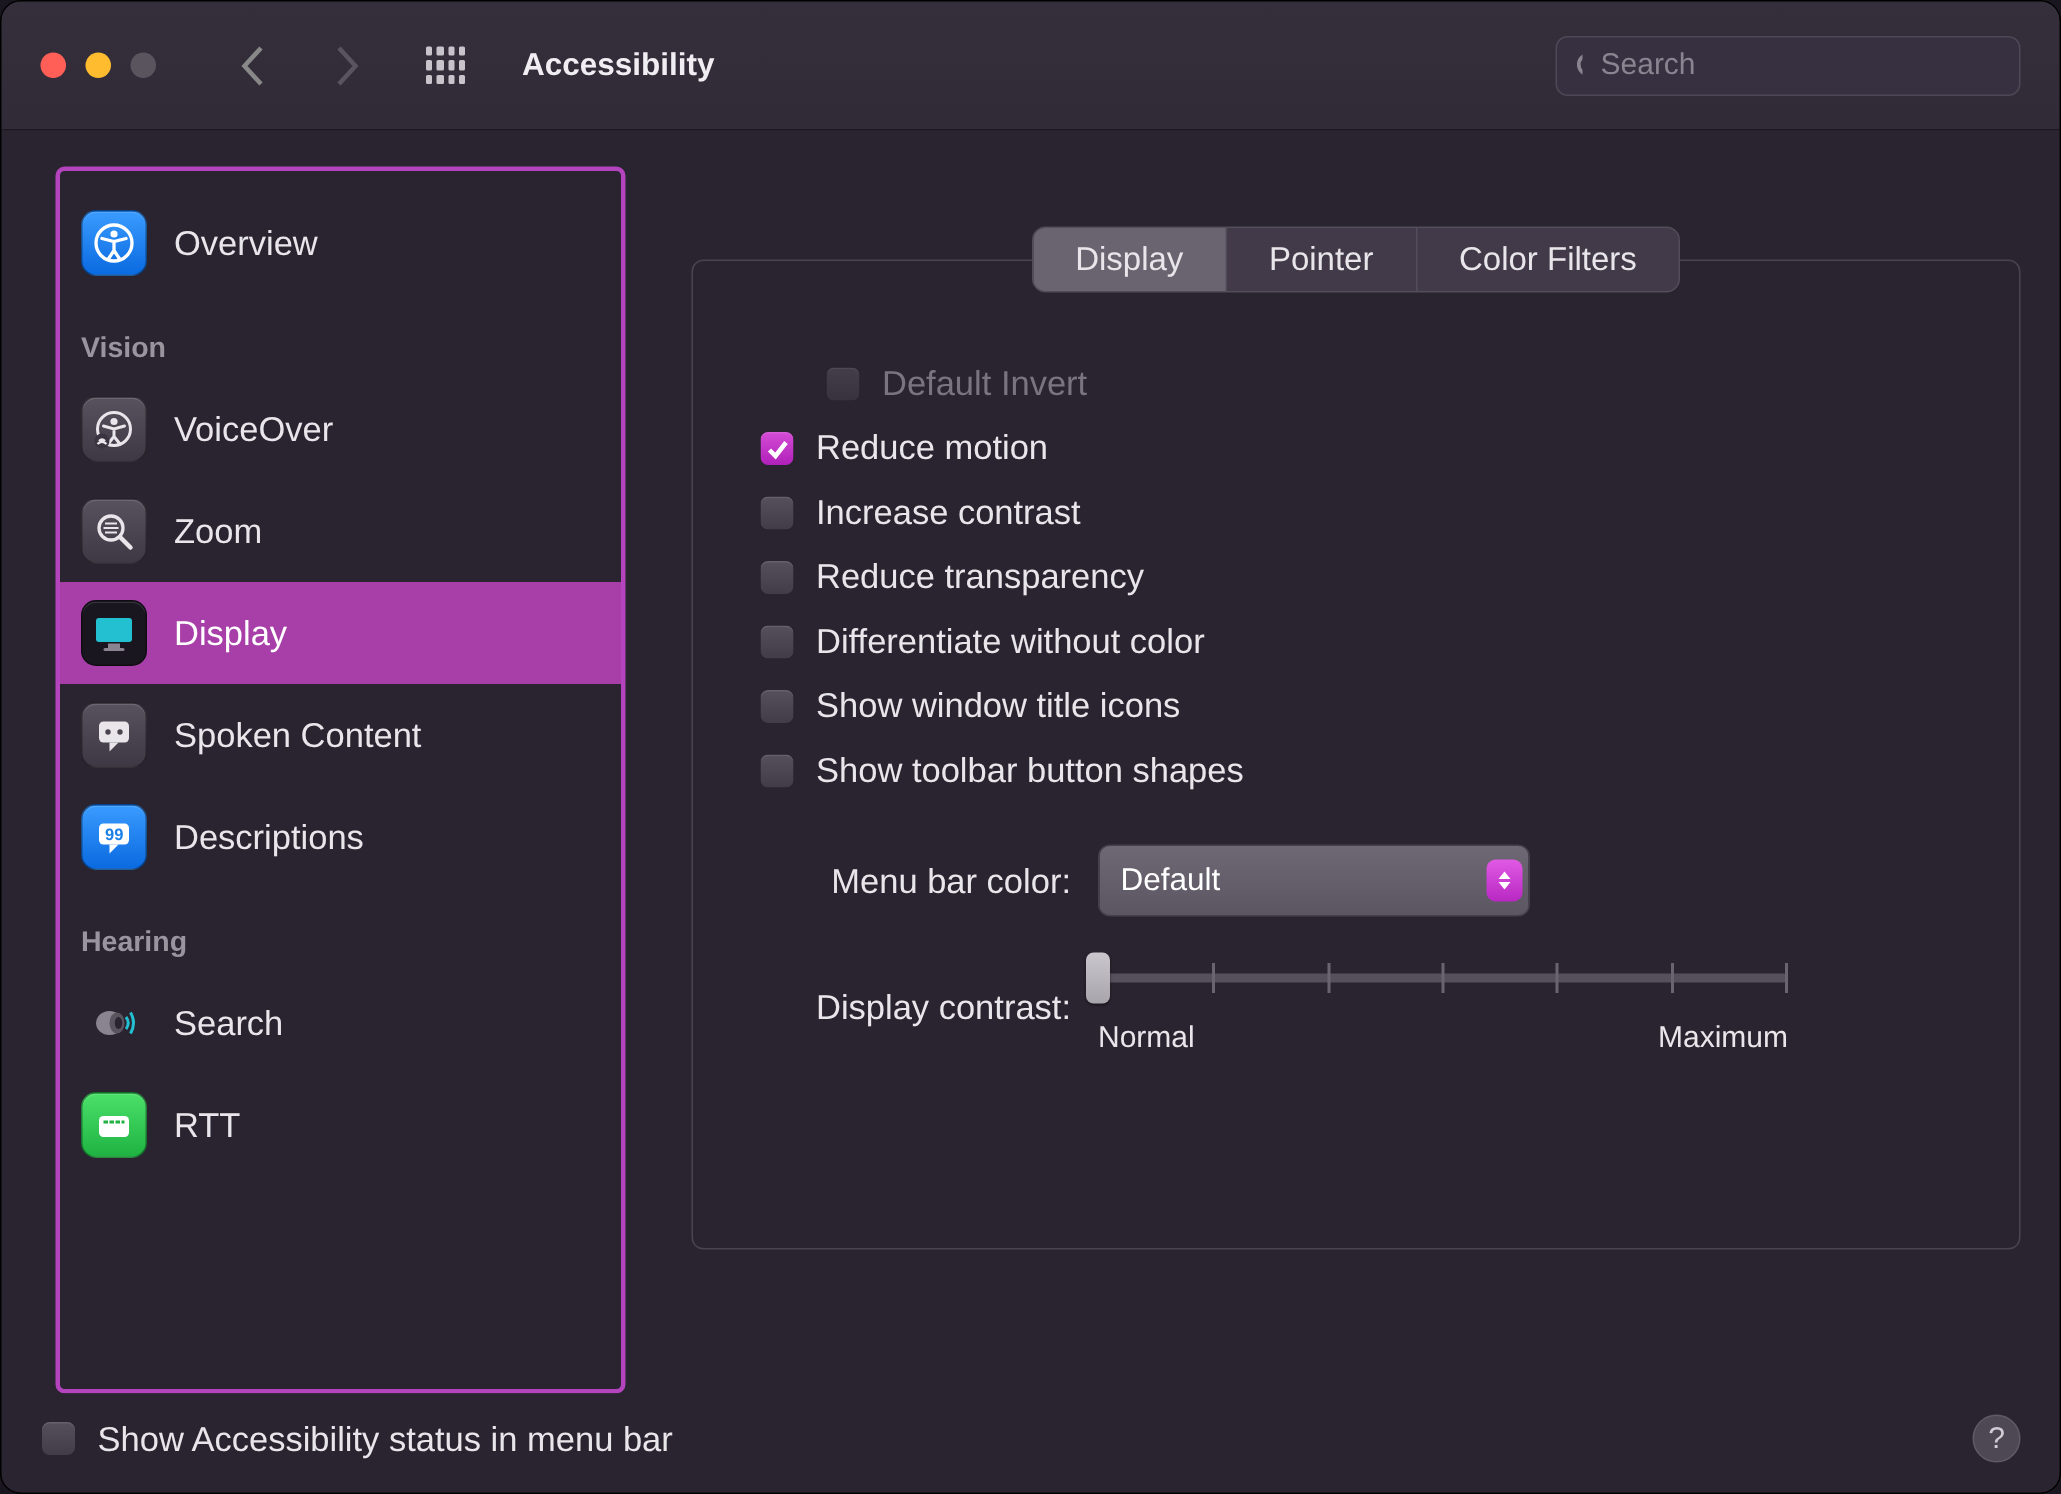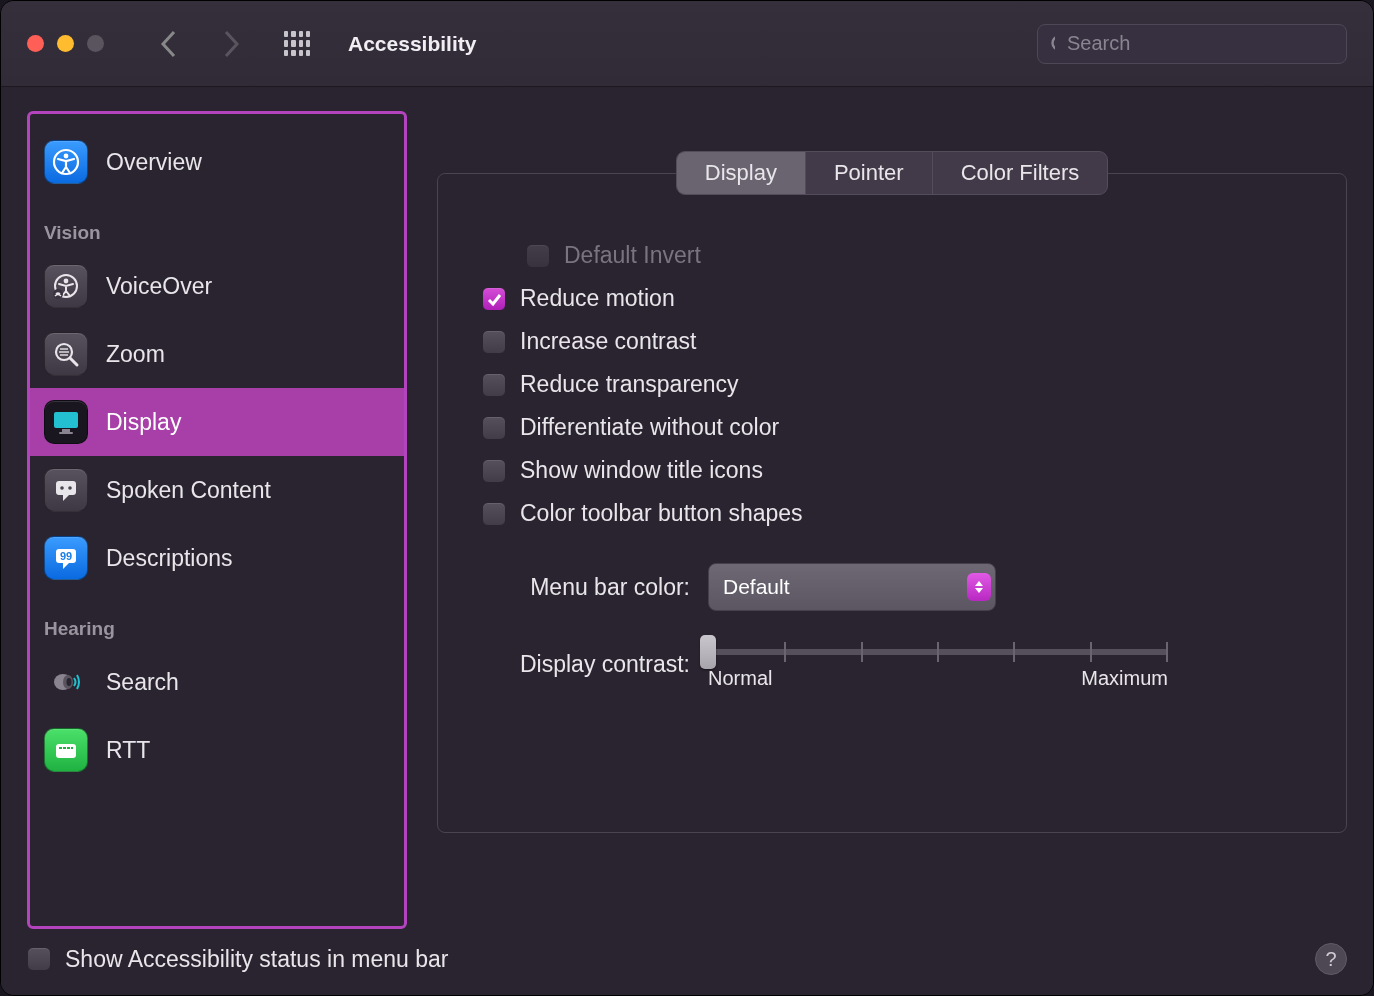--- a/index.html
+++ b/index.html
@@ -59,21 +59,21 @@
   .search{
     margin-left:auto;width:310px;height:40px;
     background:#363040;border:1px solid #4e4856;border-radius:8px;
     display:flex;align-items:center;padding:0 12px;gap:10px;
   }
   .search svg{width:20px;height:20px;fill:none;stroke:#8a8490;stroke-width:2.4;}
   .search input{background:none;border:none;outline:none;color:var(--text);font-size:20px;flex:1;}
   .search input::placeholder{color:#8a8490;}
   
   .body{
-    flex:1;display:flex;padding:24px 26px 0 26px;gap:30px;
+    flex:1;display:flex;padding:24px 26px 0 36px;gap:44px;
     background:var(--bg);
     overflow:hidden;
   }
   
   .sidebar{
     width:380px;min-width:380px;
     border:3px solid var(--purple-border);
     border-radius:6px;
     padding:14px 0 0 0;
     overflow:hidden;
@@ -172,21 +172,21 @@
   }
   .ticks{position:absolute;top:-7px;left:0;right:0;display:flex;justify-content:space-between;}
   .ticks span{width:2px;height:20px;background:#6a6470;}
   .thumb{
     position:absolute;left:0;top:50%;transform:translate(-50%,-50%);
     width:16px;height:34px;border-radius:5px;
     background:linear-gradient(#cac6ce,#a8a4ac);
     box-shadow:0 1px 2px rgba(0,0,0,.5);
     cursor:grab;
   }
-  .slider-labels{display:flex;justify-content:space-between;font-size:20px;color:var(--text);margin-top:12px;}
+  .slider-labels{display:flex;justify-content:space-between;font-size:20px;color:var(--text);margin-top:26px;}
   
   .footer{
     padding:14px 26px 20px 26px;
     display:flex;align-items:center;gap:14px;
     font-size:23px;color:var(--text);
     background:var(--bg);
   }
   .help{
     margin-left:auto;width:32px;height:32px;border-radius:50%;
     background:#4e4854;border:1px solid #605a66;
@@ -382,21 +382,21 @@
           <span>Differentiate without color</span>
         </div>
 
         <div class="checkrow">
           <div class="checkbox"></div>
           <span>Show window title icons</span>
         </div>
 
         <div class="checkrow">
           <div class="checkbox"></div>
-          <span>Color toolbar button shapes</span>
+          <span>Show toolbar button shapes</span>
         </div>
 
         <div class="formrow">
           <div class="label">Menu bar color:</div>
           <div class="select">
             <span>Default</span>
             <div class="stepper">
               <svg viewBox="0 0 10 7">
                   <path d="M1 6 L5 1 L9 6 Z"></path>
                 </svg>

